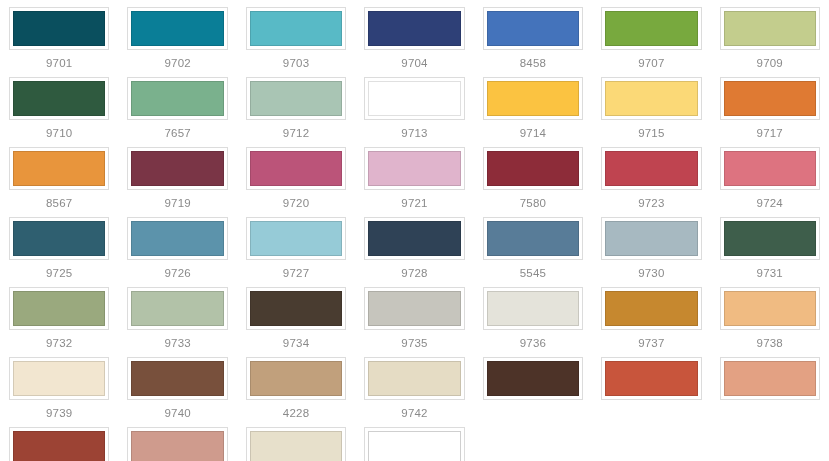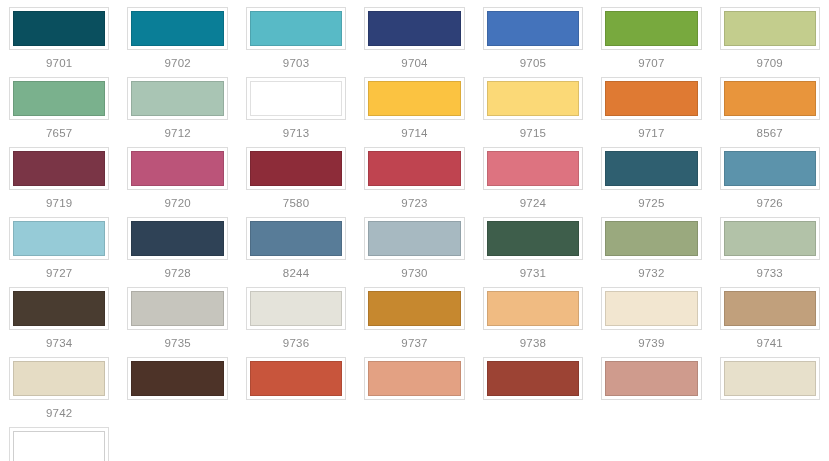--- a/index.html
+++ b/index.html
@@ -89,36 +89,42 @@
     <div class="cell">
       <div class="chip-frame">
         <div class="chip-fill has-edge" style="background: rgb(46, 64, 119);"></div>
       </div>
       <div class="chip-label">9704</div>
     </div>
     <div class="cell">
       <div class="chip-frame">
         <div class="chip-fill has-edge" style="background: rgb(68, 115, 187);"></div>
       </div>
-      <div class="chip-label">9705</div>
+      <div class="chip-label">8458</div>
     </div>
     <div class="cell">
       <div class="chip-frame">
         <div class="chip-fill has-edge" style="background: rgb(120, 169, 62);"></div>
       </div>
       <div class="chip-label">9707</div>
     </div>
     <div class="cell">
       <div class="chip-frame">
         <div class="chip-fill has-edge" style="background: rgb(195, 205, 141);"></div>
       </div>
       <div class="chip-label">9709</div>
     </div>
     <div class="cell">
       <div class="chip-frame">
+        <div class="chip-fill has-edge" style="background: rgb(47, 90, 63);"></div>
+      </div>
+      <div class="chip-label">9710</div>
+    </div>
+    <div class="cell">
+      <div class="chip-frame">
         <div class="chip-fill has-edge" style="background: rgb(122, 177, 141);"></div>
       </div>
       <div class="chip-label">7657</div>
     </div>
     <div class="cell">
       <div class="chip-frame">
         <div class="chip-fill has-edge" style="background: rgb(169, 197, 180);"></div>
       </div>
       <div class="chip-label">9712</div>
     </div>
@@ -159,20 +165,26 @@
       <div class="chip-label">9719</div>
     </div>
     <div class="cell">
       <div class="chip-frame">
         <div class="chip-fill has-edge" style="background: rgb(187, 84, 121);"></div>
       </div>
       <div class="chip-label">9720</div>
     </div>
     <div class="cell">
       <div class="chip-frame">
+        <div class="chip-fill has-edge" style="background: rgb(224, 180, 204);"></div>
+      </div>
+      <div class="chip-label">9721</div>
+    </div>
+    <div class="cell">
+      <div class="chip-frame">
         <div class="chip-fill has-edge" style="background: rgb(141, 44, 57);"></div>
       </div>
       <div class="chip-label">7580</div>
     </div>
     <div class="cell">
       <div class="chip-frame">
         <div class="chip-fill has-edge" style="background: rgb(191, 68, 80);"></div>
       </div>
       <div class="chip-label">9723</div>
     </div>
@@ -203,21 +215,21 @@
     <div class="cell">
       <div class="chip-frame">
         <div class="chip-fill has-edge" style="background: rgb(47, 66, 86);"></div>
       </div>
       <div class="chip-label">9728</div>
     </div>
     <div class="cell">
       <div class="chip-frame">
         <div class="chip-fill has-edge" style="background: rgb(88, 124, 152);"></div>
       </div>
-      <div class="chip-label">8244</div>
+      <div class="chip-label">5545</div>
     </div>
     <div class="cell">
       <div class="chip-frame">
         <div class="chip-fill has-edge" style="background: rgb(167, 185, 193);"></div>
       </div>
       <div class="chip-label">9730</div>
     </div>
     <div class="cell">
       <div class="chip-frame">
         <div class="chip-fill has-edge" style="background: rgb(62, 94, 75);"></div>
@@ -267,23 +279,29 @@
       <div class="chip-label">9738</div>
     </div>
     <div class="cell">
       <div class="chip-frame">
         <div class="chip-fill has-edge" style="background: rgb(242, 230, 208);"></div>
       </div>
       <div class="chip-label">9739</div>
     </div>
     <div class="cell">
       <div class="chip-frame">
+        <div class="chip-fill has-edge" style="background: rgb(120, 80, 60);"></div>
+      </div>
+      <div class="chip-label">9740</div>
+    </div>
+    <div class="cell">
+      <div class="chip-frame">
         <div class="chip-fill has-edge" style="background: rgb(193, 160, 124);"></div>
       </div>
-      <div class="chip-label">9741</div>
+      <div class="chip-label">4228</div>
     </div>
     <div class="cell">
       <div class="chip-frame">
         <div class="chip-fill has-edge" style="background: rgb(229, 220, 196);"></div>
       </div>
       <div class="chip-label">9742</div>
     </div>
     <div class="cell">
       <div class="chip-frame">
         <div class="chip-fill has-edge" style="background: rgb(77, 51, 40);"></div>

